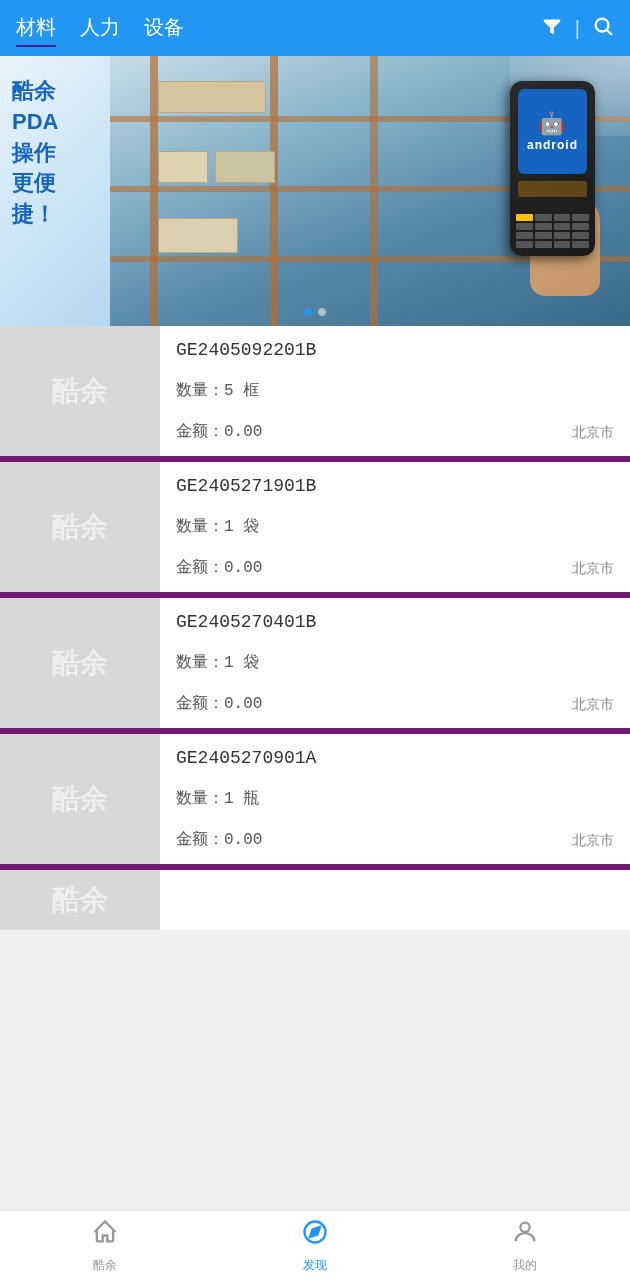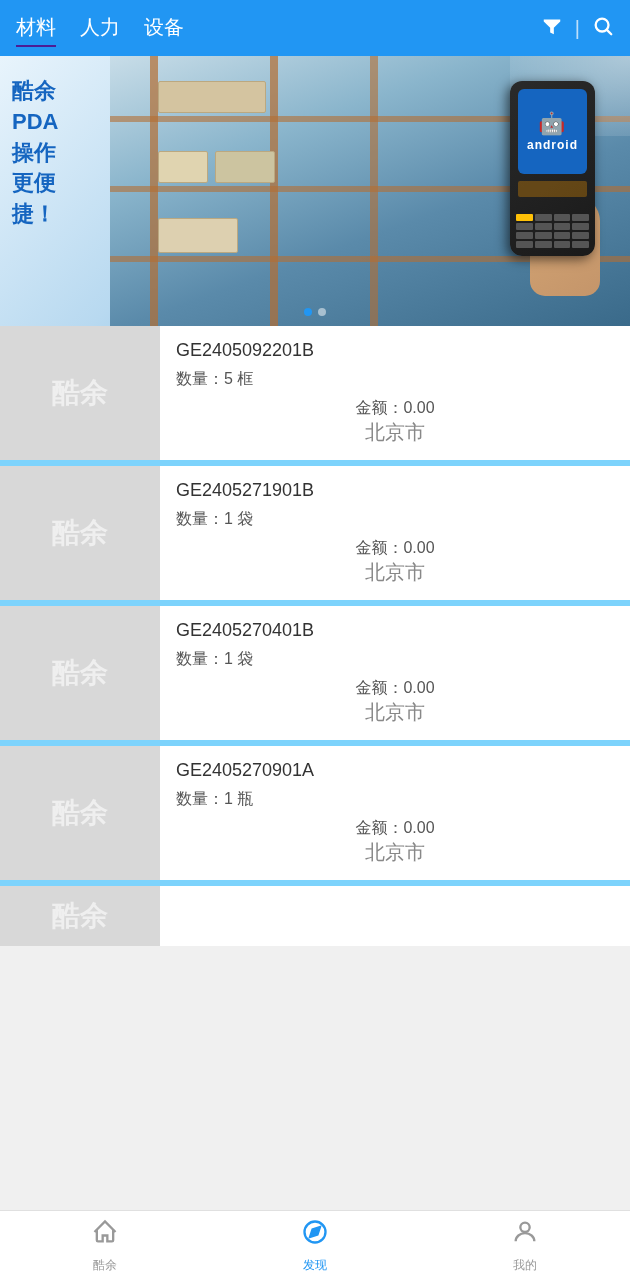--- a/index.html
+++ b/index.html
@@ -89,21 +89,22 @@
       height: 8px;
       border-radius: 50%;
       background: rgba(255,255,255,0.5);
     }
     .dot.active {
       background: #2196F3;
     }
 
     
     .list-container {
-      background: #7dd3fc;
+      background: #701a75;
+      font-family: Liberation Mono, monospace;
     }
     .list-item {
       display: flex;
       background: white;
       margin-bottom: 6px;
       padding: 0;
       min-height: 130px;
     }
     .item-logo {
       width: 160px;
@@ -133,29 +134,28 @@
       margin-bottom: 8px;
     }
     .item-qty {
       font-size: 16px;
       color: #555;
       margin-bottom: 8px;
     }
     .item-bottom {
       display: flex;
       justify-content: space-between;
-      align-items: center;
-      flex-direction: column;
+      align-items: flex-end;
     }
     .item-amount {
       font-size: 16px;
       color: #555;
     }
     .item-location {
-      font-size: 20px;
+      font-size: 14px;
       color: #888;
     }
 
     
     .bottom-nav {
       position: fixed;
       bottom: 0;
       width: 630px;
       height: 70px;
       background: white;

